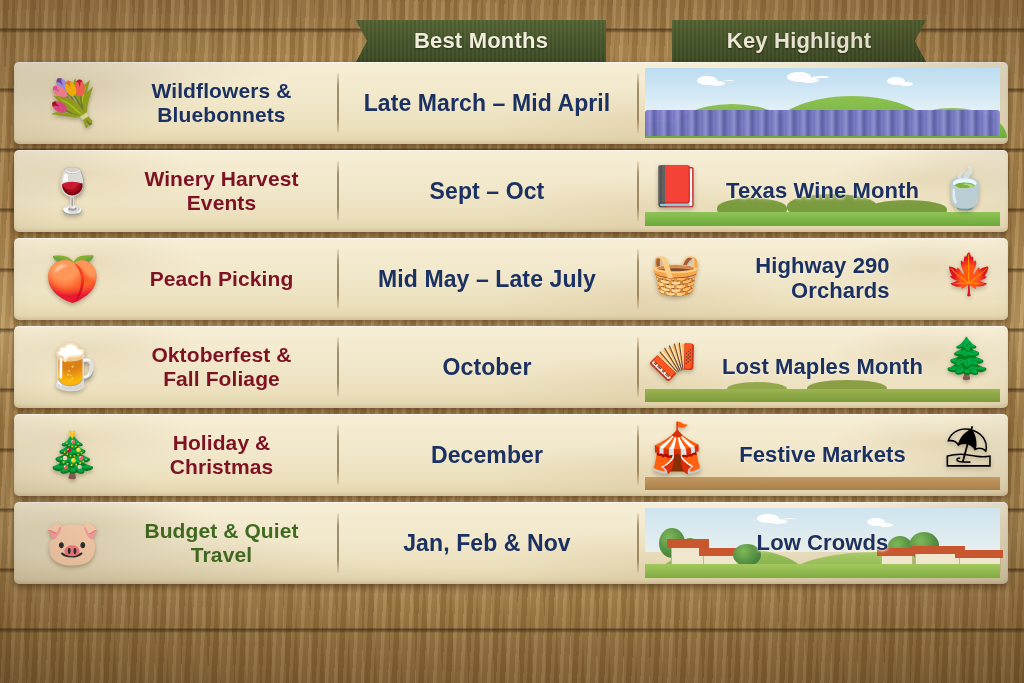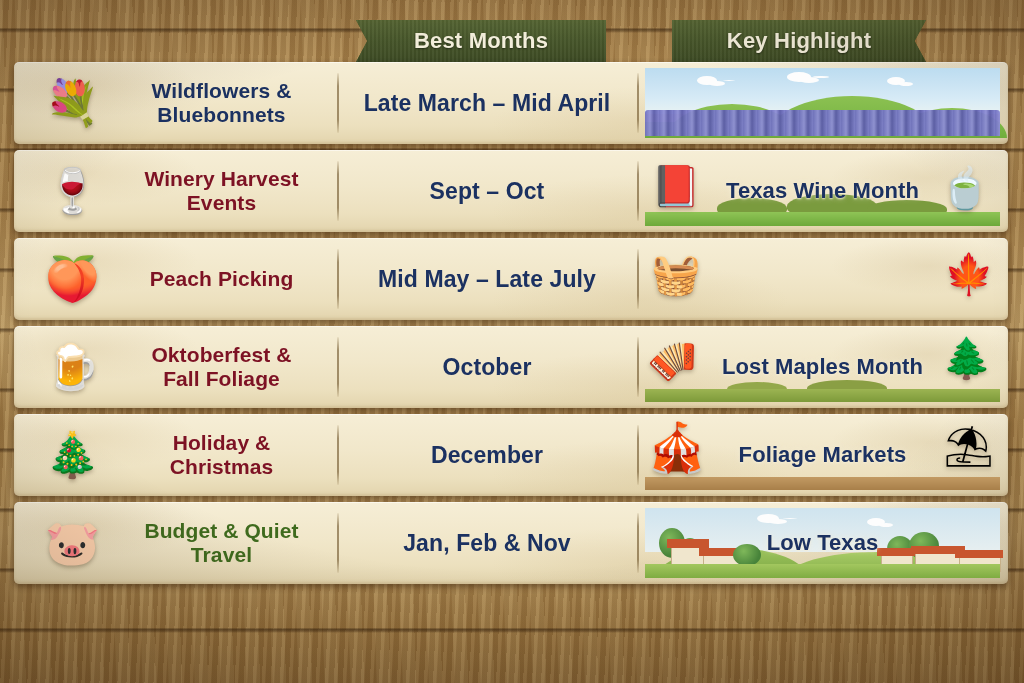--- a/index.html
+++ b/index.html
@@ -314,20 +314,24 @@
         <div>Peach Picking</div>
       </div>
     </div>
     <div class="divider" id="div-a"></div>
     <div class="cell-months">
       <span class="months-text">Mid May – Late July</span>
     </div>
     <div class="divider" id="div-b"></div>
     <div class="cell-highlight">
       <span class="hl-glyph" style="left:14px; top:16px;">🧺</span>
+      <span class="hl-text">
+        <span style="display:block">Highway 290</span>
+        <span style="display:block">Orchards</span>
+      </span>
       <span class="hl-glyph" style="right:14px; top:16px;">🍁</span>
     </div>
   </div>
 
   <div class="plank" style="top:326px">
     <div class="cell-label">
       <div class="icon-box">
         <span class="glyph">🍺</span>
       </div>
       <div class="label-text" style="color:#7d1224">
@@ -364,21 +368,21 @@
     <div class="divider" id="div-a"></div>
     <div class="cell-months">
       <span class="months-text">December</span>
     </div>
     <div class="divider" id="div-b"></div>
     <div class="cell-highlight">
       <div class="scene">
         <div class="dirt-strip"></div>
       </div>
       <span class="hl-glyph" style="left:10px; top:10px; font-size:48px;">🎪</span>
-      <span class="hl-text">Foliage Markets</span>
+      <span class="hl-text">Festive Markets</span>
       <span class="hl-glyph" style="right:14px; top:12px;">⛱</span>
     </div>
   </div>
 
   <div class="plank" style="top:502px">
     <div class="cell-label">
       <div class="icon-box">
         <span class="glyph">🐷</span>
       </div>
       <div class="label-text" style="color:#3f6b1e">
@@ -408,17 +412,17 @@
         <div class="tree-round" style="left:250px; bottom:22px; width:26px; height:26px;"></div>
         <div class="tree-round" style="left:272px; bottom:24px; width:30px; height:28px;"></div>
         <div class="house" style="left:244px; bottom:12px; width:30px; height:18px;"></div>
         <div class="roof" style="left:240px; bottom:28px; width:38px; height:8px;"></div>
         <div class="house" style="left:278px; bottom:12px; width:46px; height:20px;"></div>
         <div class="roof" style="left:274px; bottom:30px; width:54px; height:8px;"></div>
         <div class="house" style="left:322px; bottom:12px; width:40px; height:16px;"></div>
         <div class="roof" style="left:318px; bottom:26px; width:48px; height:8px;"></div>
         <div class="grass-strip" style="height:14px; background:linear-gradient(180deg,#a3c75f,#7fac42);"></div>
       </div>
-      <span class="hl-text">Low Texas</span>
+      <span class="hl-text">Low Crowds</span>
     </div>
   </div>
 
 </div>
 
 </body></html>

